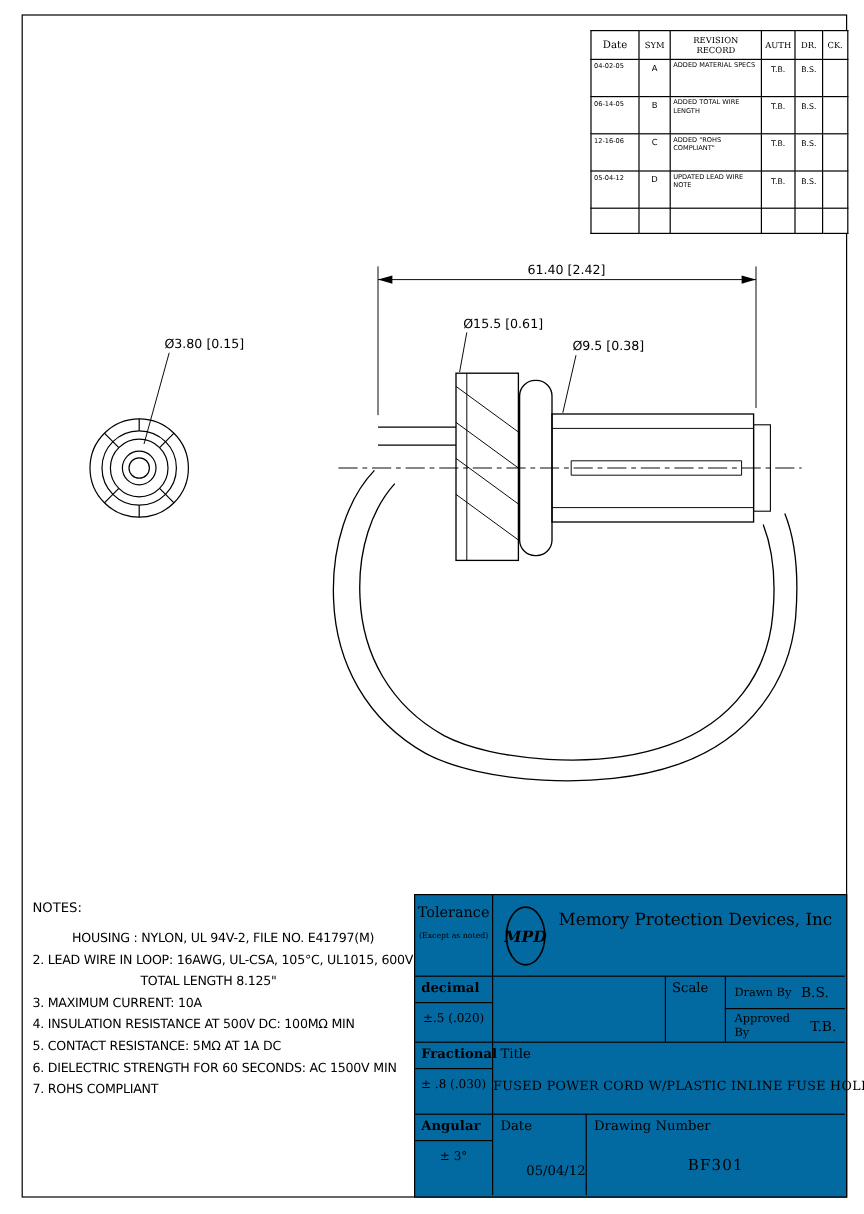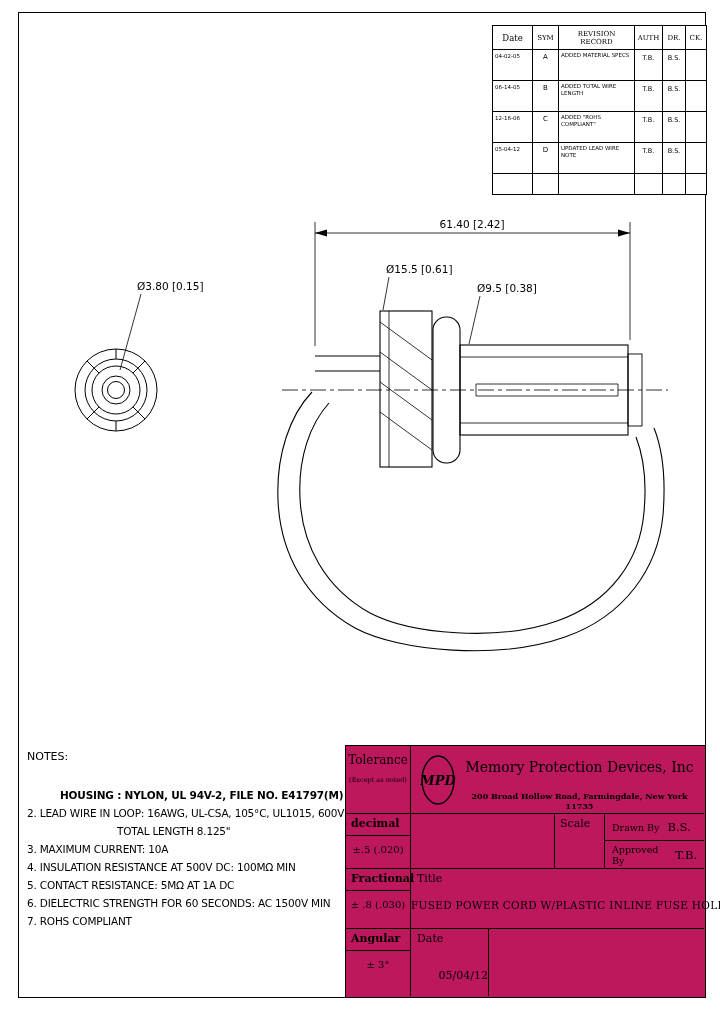--- a/index.html
+++ b/index.html
@@ -24,30 +24,30 @@
   .rev-table th.h-date { font-size: 8.5px; }
   .rev-table tr.data-row { height: 31px; }
   .rev-table tr.empty-row { height: 21px; }
   td.c-date { font-size: 5.5px; padding-top: 3px; }
   td.c-sym  { font-size: 7px; text-align: center; padding-top: 3px; }
   td.c-rec  { font-size: 5.5px; line-height: 7px; padding-top: 2px; }
   td.c-auth, td.c-dr, td.c-ck { font-size: 6.5px; text-align: center; padding-top: 4px; }
 
   
   .notes { position: absolute; left: 27px; top: 750px; width: 320px; }
-  .notes-title { font-size: 11px; margin-bottom: 23px; }
+  .notes-title { font-size: 11px; margin-bottom: 10px; }
   .note-line { font-size: 10.5px; line-height: 18px; white-space: nowrap; letter-spacing: -0.2px; }
   .ind-a { padding-left: 5px; }
-  .ind-b { padding-left: 33px; font-weight: bold; }
+  .ind-b { padding-left: 33px; }
   .ind-c { padding-left: 90px; }
 
   
   .title-block { position: absolute; left: 345px; top: 745px; width: 361px; height: 253px;
                  border: 1.5px solid #000; box-sizing: border-box;
-                 font-family: "DejaVu Serif", serif; background: #be185d; }
+                 font-family: "DejaVu Serif", serif; background: #0369a1; }
   .tb-cell { position: absolute; box-sizing: border-box; }
   .br { border-right: 1px solid #000; }
   .bb { border-bottom: 1px solid #000; }
   .bl { border-left: 1px solid #000; }
 
   .tol-head  { left: 0; top: 0; width: 65px; height: 68px; }
   .tol-dec   { left: 0; top: 68px; width: 65px; height: 55px; }
   .tol-frac  { left: 0; top: 123px; width: 65px; height: 60px; }
   .tol-ang   { left: 0; top: 183px; width: 65px; height: 67px; }
   .tol-title { text-align: center; font-size: 12px; padding-top: 7px; }
@@ -260,21 +260,20 @@
       <div class="tol-label">Angular</div>
       <div class="tol-value">± 3°</div>
     </div>
 
     <div class="tb-cell company-cell bb">
       <svg class="logo-svg" width="38" height="54" viewBox="0 0 38 54">
         <ellipse cx="19" cy="27" rx="16" ry="24" fill="none" stroke="#000" stroke-width="1.4"></ellipse>
         <text x="19" y="32" text-anchor="middle" font-family="'DejaVu Serif', serif" font-style="italic" font-weight="bold" font-size="13" fill="#000">MPD</text>
       </svg>
       <div class="company-name">Memory Protection Devices, Inc</div>
-      <div class="company-addr">200 Broad Hollow Road, Farmingdale, New York 11735</div>
     </div>
 
     <div class="tb-cell blank-cell bb"></div>
 
     <div class="tb-cell scale-cell bl bb">
       <span>Scale</span>
     </div>
 
     <div class="tb-cell drawn-cell bl bb">
       <span class="sig-label">Drawn By</span>
@@ -289,15 +288,19 @@
     <div class="tb-cell title-cell bb">
       <div class="cell-label">Title</div>
       <div class="title-text">FUSED POWER CORD W/PLASTIC INLINE FUSE HOLDER</div>
     </div>
 
     <div class="tb-cell date-cell br">
       <div class="cell-label">Date</div>
       <div class="date-value">05/04/12</div>
     </div>
 
+    <div class="tb-cell dwg-cell">
+      <div class="cell-label">Drawing Number</div>
+      <div class="dwg-value">BF301</div>
+    </div>
 
   </div>
 </div>
 
 </body></html>

